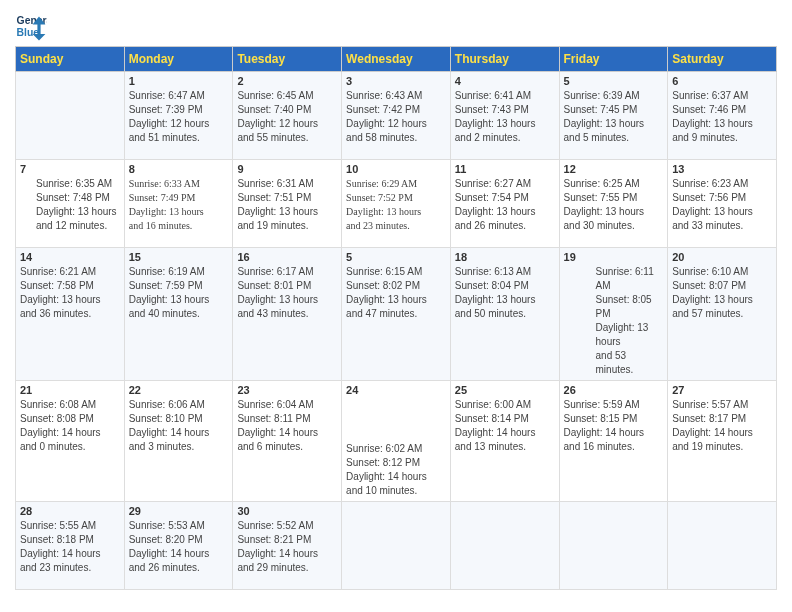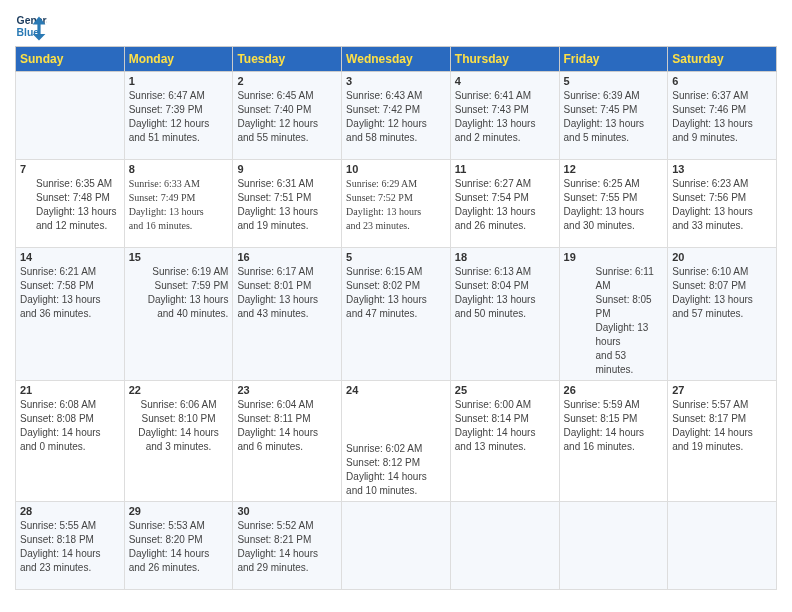--- a/index.html
+++ b/index.html
@@ -215,21 +215,21 @@
         <tr>
           <td>
             <span class="day-num">14</span>
             <div class="cell-content" style="white-space: pre-line;">Sunrise: 6:21 AM
 Sunset: 7:58 PM
 Daylight: 13 hours
 and 36 minutes.</div>
           </td>
           <td>
             <span class="day-num">15</span>
-            <div class="cell-content" style="white-space: pre-line; text-align: right;">Sunrise: 6:19 AM
+            <div class="cell-content" style="white-space: pre-line;">Sunrise: 6:19 AM
 Sunset: 7:59 PM
 Daylight: 13 hours
 and 40 minutes.</div>
           </td>
           <td>
             <span class="day-num">16</span>
             <div class="cell-content" style="white-space: pre-line;">Sunrise: 6:17 AM
 Sunset: 8:01 PM
 Daylight: 13 hours
 and 43 minutes.</div>
@@ -266,21 +266,21 @@
         <tr>
           <td>
             <span class="day-num">21</span>
             <div class="cell-content" style="white-space: pre-line;">Sunrise: 6:08 AM
 Sunset: 8:08 PM
 Daylight: 14 hours
 and 0 minutes.</div>
           </td>
           <td>
             <span class="day-num">22</span>
-            <div class="cell-content" style="white-space: pre-line; text-align: center;">Sunrise: 6:06 AM
+            <div class="cell-content" style="white-space: pre-line;">Sunrise: 6:06 AM
 Sunset: 8:10 PM
 Daylight: 14 hours
 and 3 minutes.</div>
           </td>
           <td>
             <span class="day-num">23</span>
             <div class="cell-content" style="white-space: pre-line;">Sunrise: 6:04 AM
 Sunset: 8:11 PM
 Daylight: 14 hours
 and 6 minutes.</div>

